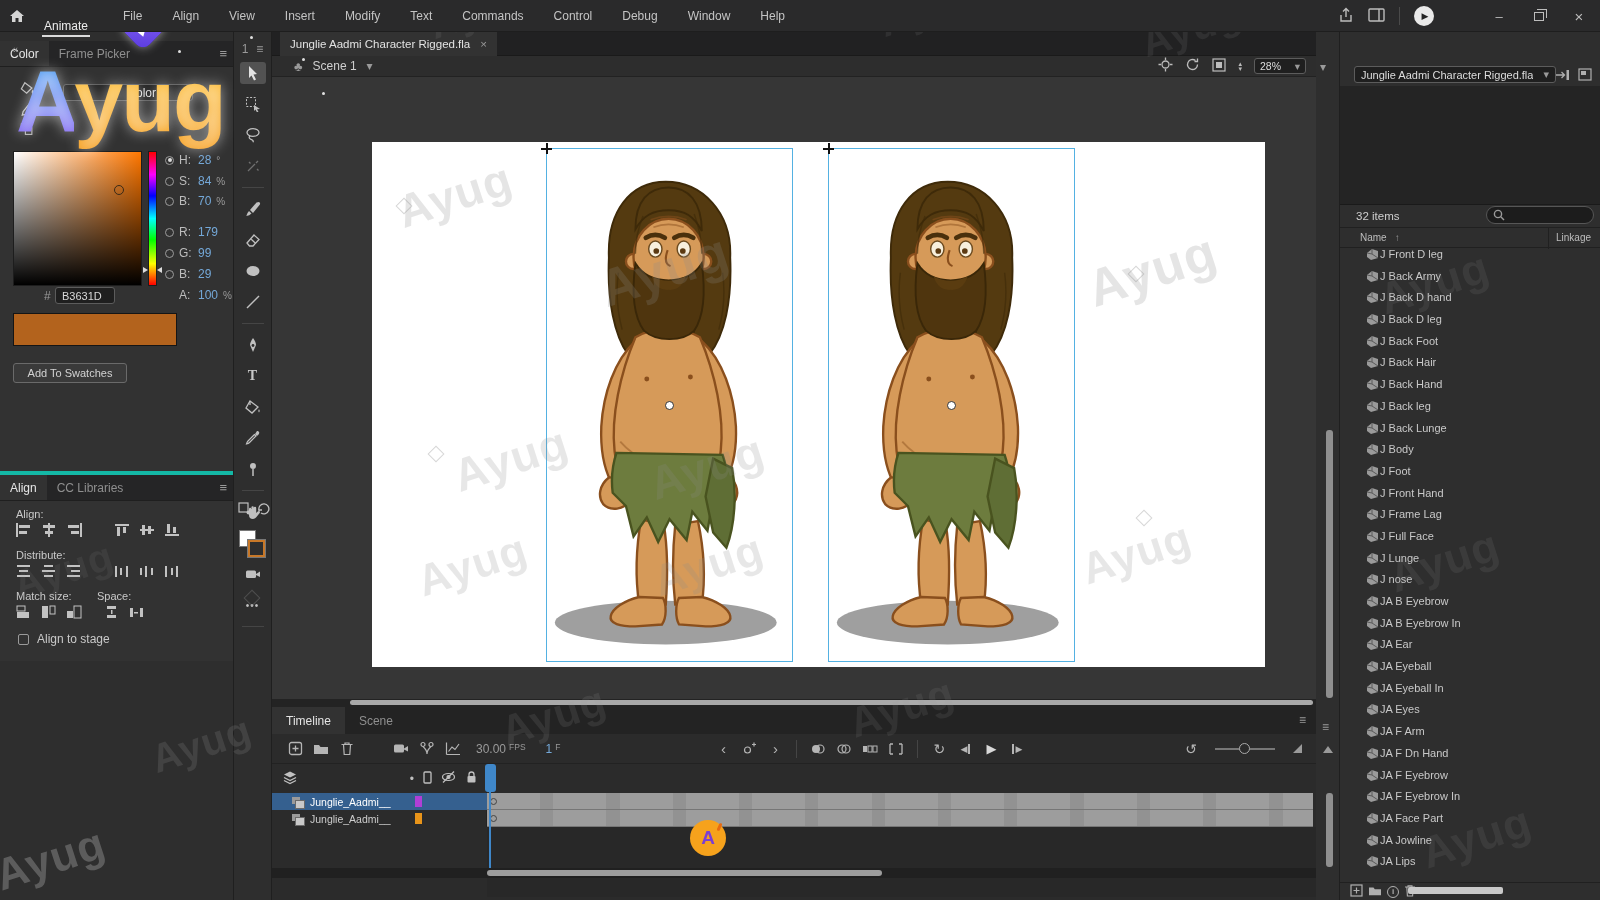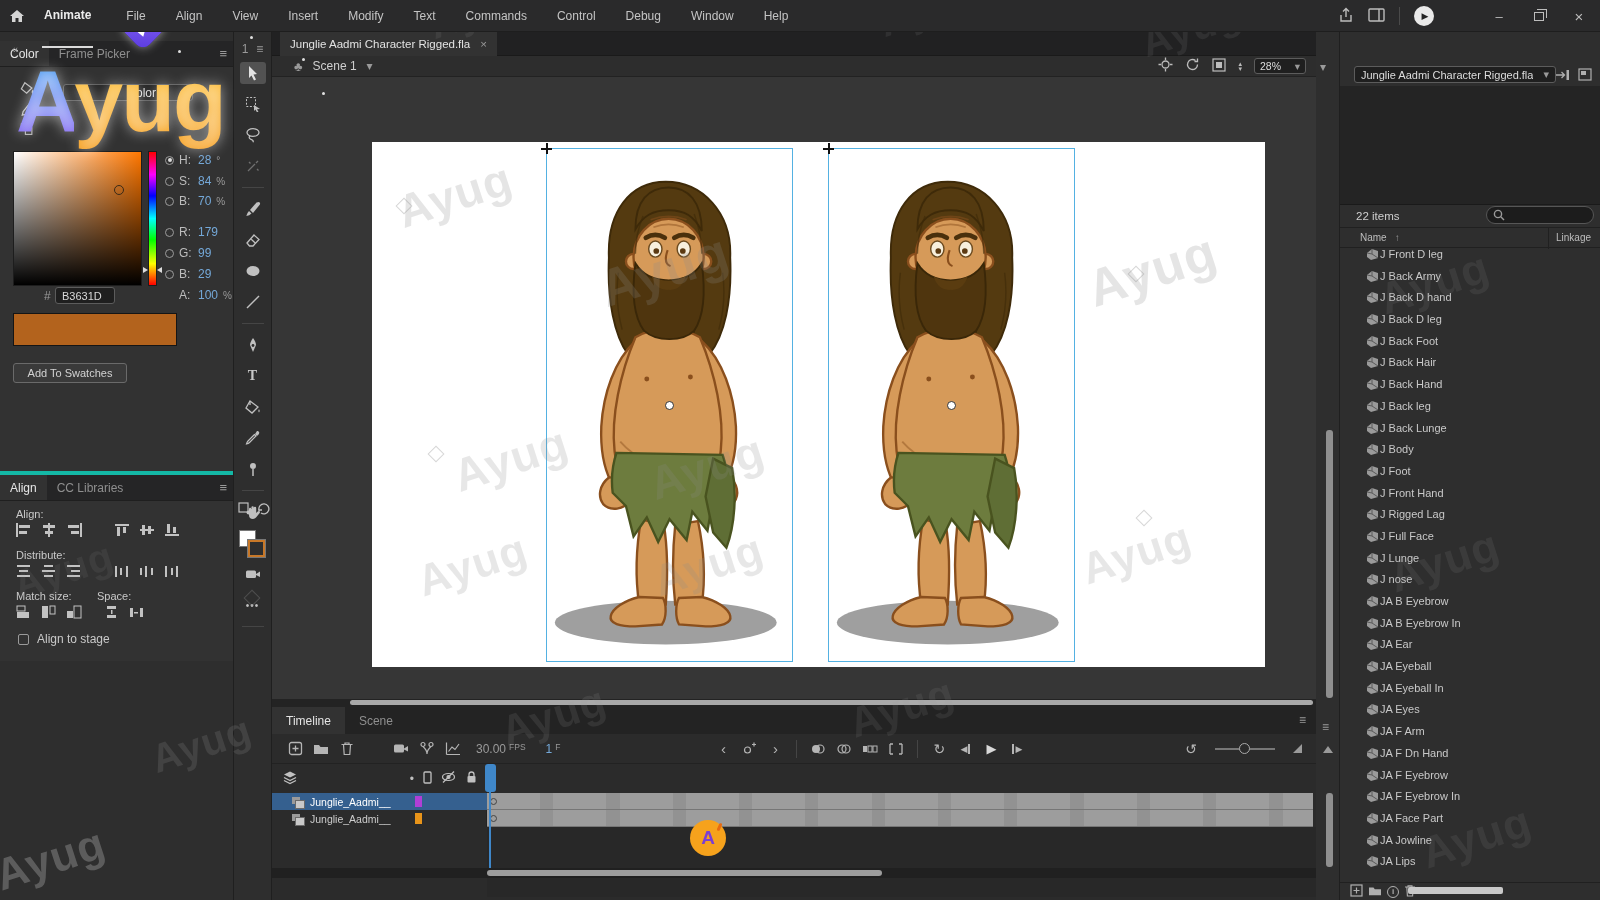--- a/index.html
+++ b/index.html
@@ -4,21 +4,21 @@
 <style>
   *{box-sizing:border-box;margin:0;padding:0}
   html,body{width:1600px;height:900px;overflow:hidden;background:#262626;
     font-family:"Liberation Sans",sans-serif;color:#c8c8c8;font-size:12px;}
   .abs{position:absolute}
   .app{position:relative;width:1600px;height:900px;background:#2e2e2e;overflow:hidden}
   
   .menubar{left:0;top:0;width:1600px;height:32px;background:#2a2a2b;border-bottom:1px solid #1e1e1e;
     display:flex;align-items:center;gap:0;z-index:40}
   .menubar .home{width:34px;display:flex;justify-content:center}
-  .appname{color:#ececec;font-weight:bold;margin:16px 18px 0 8px;padding:8px 2px 24px;border-bottom:2px solid #dadada}
+  .appname{color:#ececec;font-weight:normal;margin:16px 18px 0 8px;padding:8px 2px 2px;border-bottom:2px solid #dadada}
   .menu-item{color:#c4c4c4;padding:0 15px;cursor:default}
   .mbar-right{position:absolute;right:8px;top:0;height:32px;display:flex;align-items:center;gap:14px}
   .winbtn{color:#bdbdbd;width:26px;text-align:center;font-size:13px}
   .testmovie{width:20px;height:20px;border-radius:50%;background:#e9e9e9;display:flex;align-items:center;justify-content:center;color:#222;font-size:9px;padding-left:2px}
   .restore-ico{width:10px;height:9px;border:1px solid #bdbdbd;position:relative}
   .restore-ico:before{content:"";position:absolute;left:2px;top:-4px;width:9px;height:8px;border:1px solid #bdbdbd;border-bottom:none;border-left:none}
   
   .leftcol{left:0;top:32px;width:234px;height:868px;background:#2e2e2e;border-right:1px solid #1f1f1f}
   .panel-tabs{height:26px;background:#252526;display:flex;align-items:center;position:relative;border-bottom:1px solid #1f1f1f}
   .ptab{padding:0 10px;color:#8f8f8f;height:100%;display:flex;align-items:center}
@@ -829,21 +829,21 @@
     <span class="libtopico" style="right:30px"><svg width="15" height="14" fill="none" stroke="#b0b0b0" stroke-width="1.3">
           <path d="M1 7 h8 M6.5 4 L9.5 7 6.5 10"></path>
           <rect x="11.5" y="2" width="2.5" height="10" fill="#b0b0b0" stroke="none"></rect>
         </svg></span>
     <span class="libtopico" style="right:8px"><svg width="14" height="13" fill="none" stroke="#b0b0b0" stroke-width="1.2">
           <rect x="1" y="1" width="12" height="11"></rect>
           <rect x="3" y="3" width="5" height="4" fill="#b0b0b0" stroke="none"></rect>
         </svg></span>
     <div class="preview"></div>
     <div class="countrow">
-      <span class="count">22 items</span>
+      <span class="count">32 items</span>
       <span class="searchbox">
         <svg width="12" height="12" fill="none" stroke="#9a9a9a" stroke-width="1.4">
             <circle cx="5" cy="5" r="3.6"></circle>
             <path d="M7.8 7.8 L11 11"></path>
           </svg>
       </span>
     </div>
     <div class="lib-hdr">
       <span class="nm">Name</span>
       <span class="ar">↑</span>
@@ -946,21 +946,21 @@
             <path d="M6 1 L6 6 L1 5 M6 6 L12 10" stroke="#5a5a5a" stroke-width="1" fill="none"></path>
           </svg>
           <span>J Front Hand</span>
         </div>
 
         <div class="lib-item">
           <svg width="14" height="13" viewBox="0 0 14 13">
             <path d="M1 5 L6 1 L12 3 L12 10 L5 12 L1 9 Z" fill="#9a9a9a"></path>
             <path d="M6 1 L6 6 L1 5 M6 6 L12 10" stroke="#5a5a5a" stroke-width="1" fill="none"></path>
           </svg>
-          <span>J Rigged Lag</span>
+          <span>J Frame Lag</span>
         </div>
 
         <div class="lib-item">
           <svg width="14" height="13" viewBox="0 0 14 13">
             <path d="M1 5 L6 1 L12 3 L12 10 L5 12 L1 9 Z" fill="#9a9a9a"></path>
             <path d="M6 1 L6 6 L1 5 M6 6 L12 10" stroke="#5a5a5a" stroke-width="1" fill="none"></path>
           </svg>
           <span>J Full Face</span>
         </div>
 

